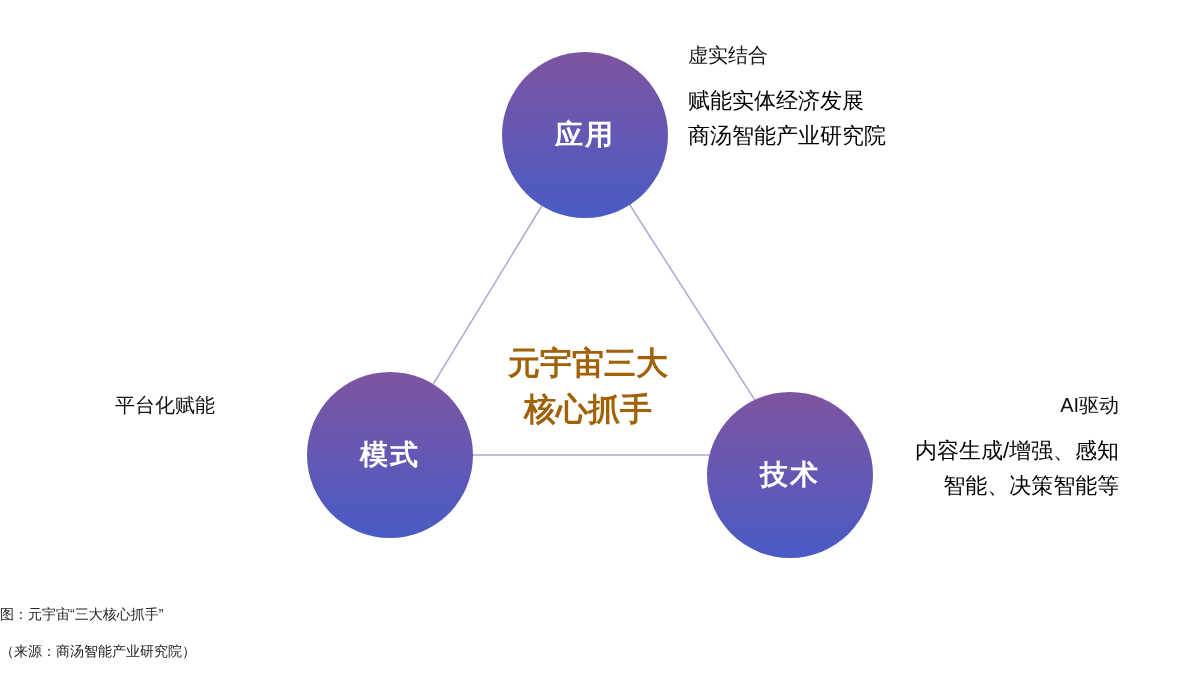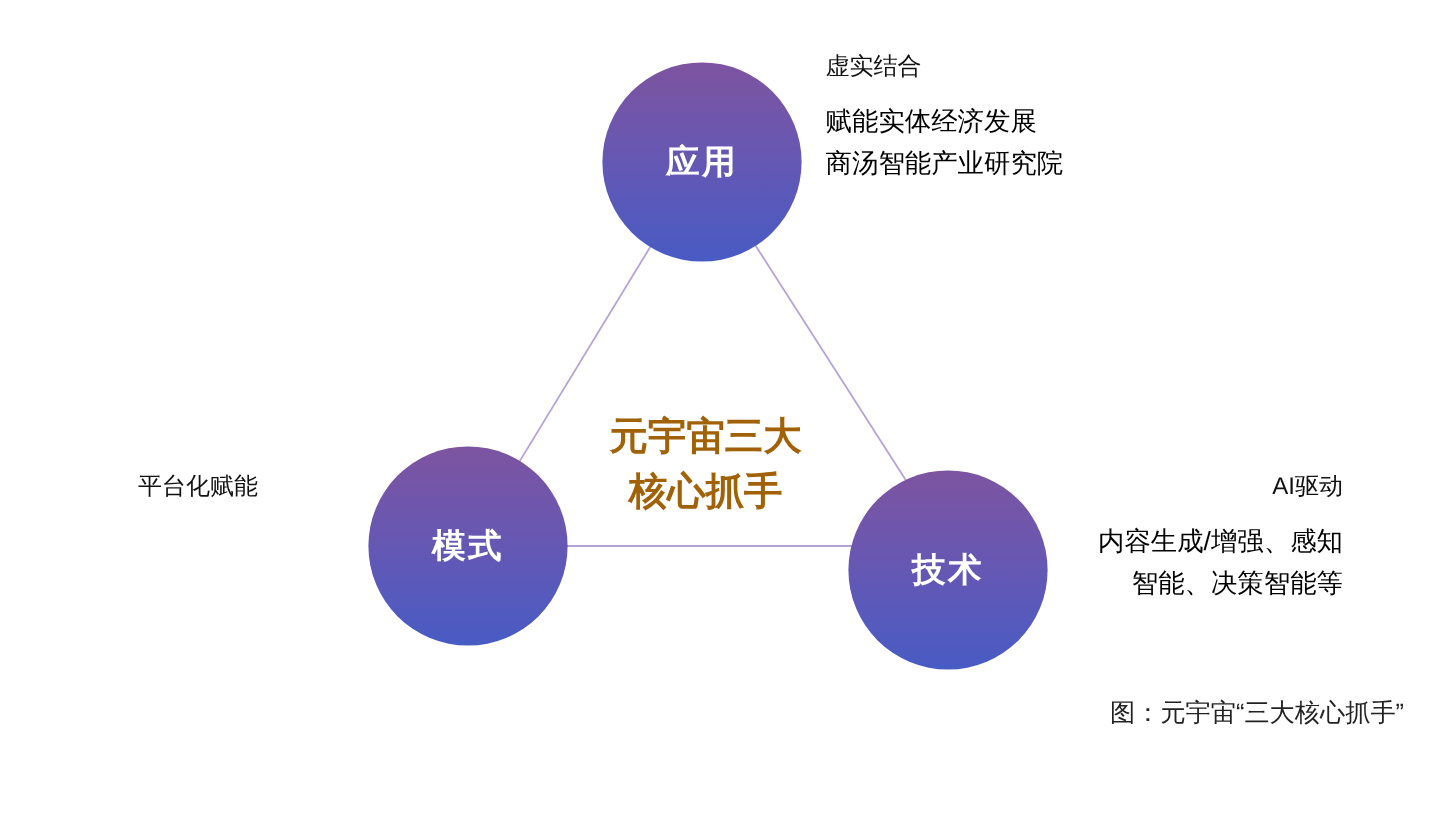--- a/index.html
+++ b/index.html
@@ -84,24 +84,24 @@
   .annotation-tech {
     position: absolute;
     left: 915px;
     top: 392px;
     text-align: right;
   }
 
   .caption {
     position: absolute;
     left: 0;
-    top: 576px;
+    top: 596px;
     width: 1170px;
-    text-align: right;
-    font-size: 21px;
+    text-align: left;
+    font-size: 14px;
     color: #222222;
     line-height: 37px;
   }
 </style>
 </head>
 <body>
 
 <div class="canvas">
 
   <svg class="connectors" viewBox="0 0 1200 678">
@@ -142,15 +142,16 @@
   <div class="annotation annotation-tech">
     <div class="heading">AI驱动</div>
     <div class="desc">
       <div>内容生成/增强、感知</div>
       <div>智能、决策智能等</div>
     </div>
   </div>
 
   <div class="caption">
     <div>图：元宇宙“三大核心抓手”</div>
+    <div>（来源：商汤智能产业研究院）</div>
   </div>
 
 </div>
 
 </body></html>

